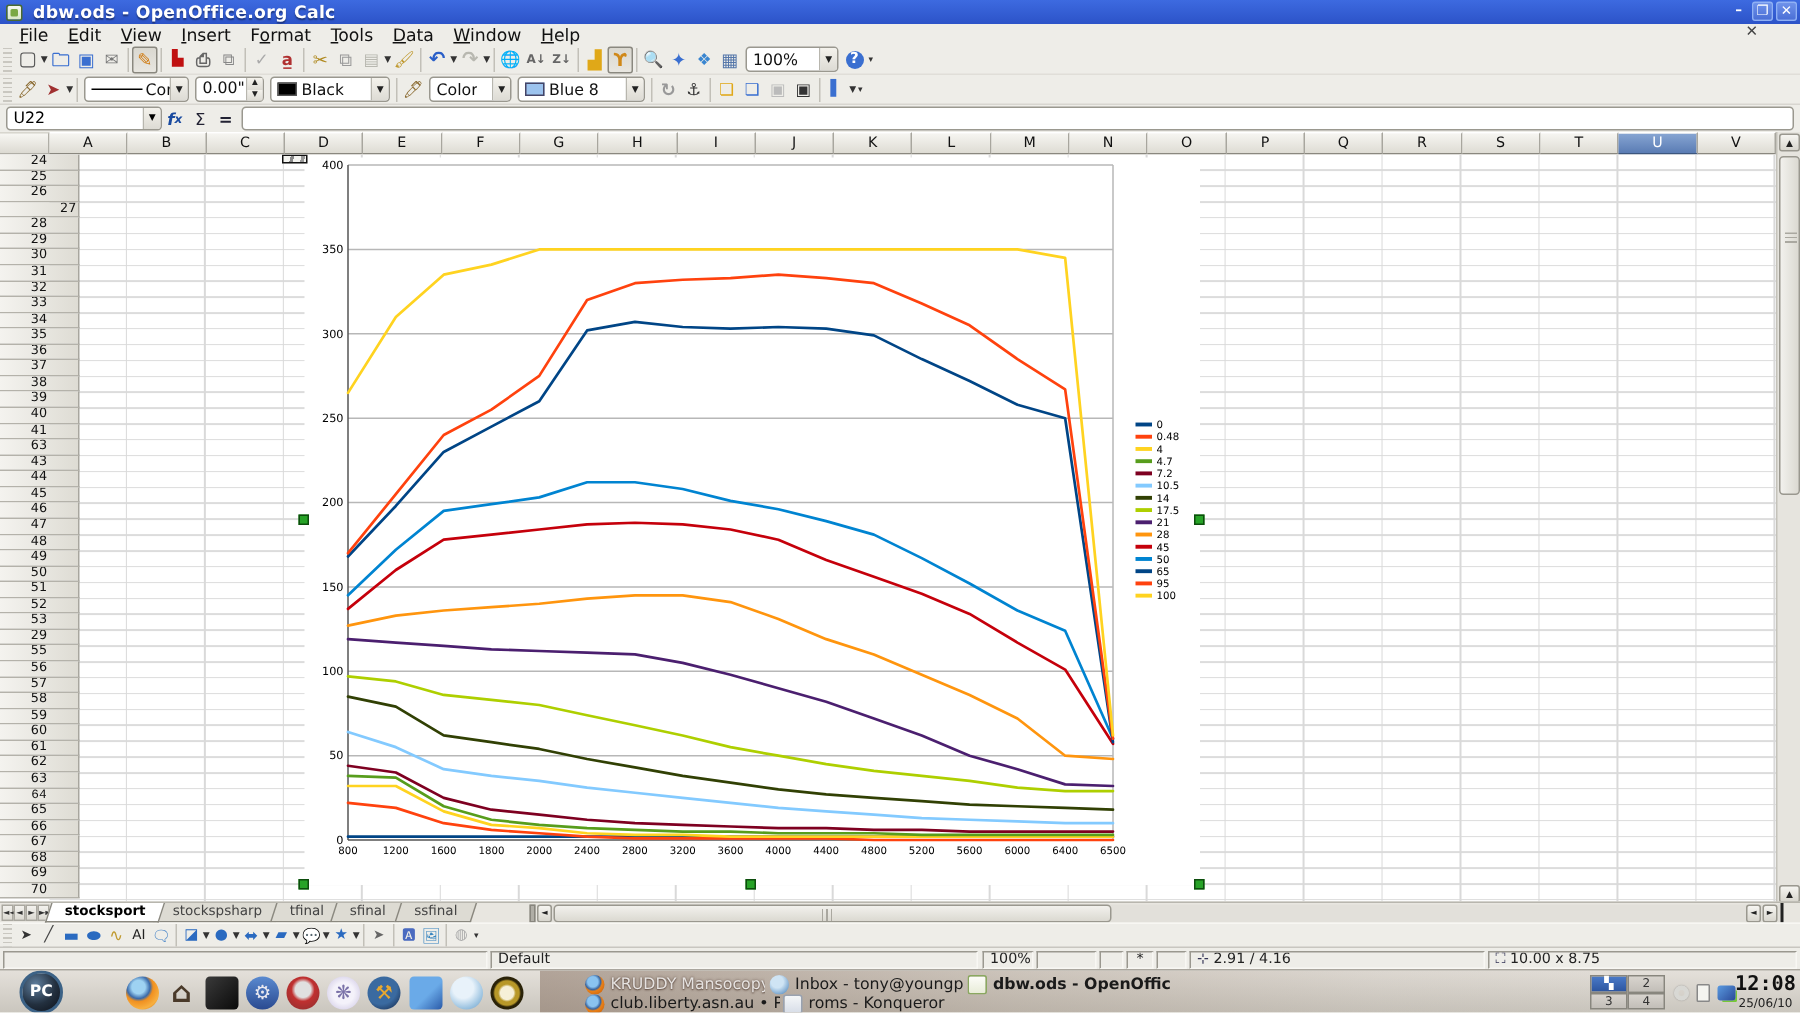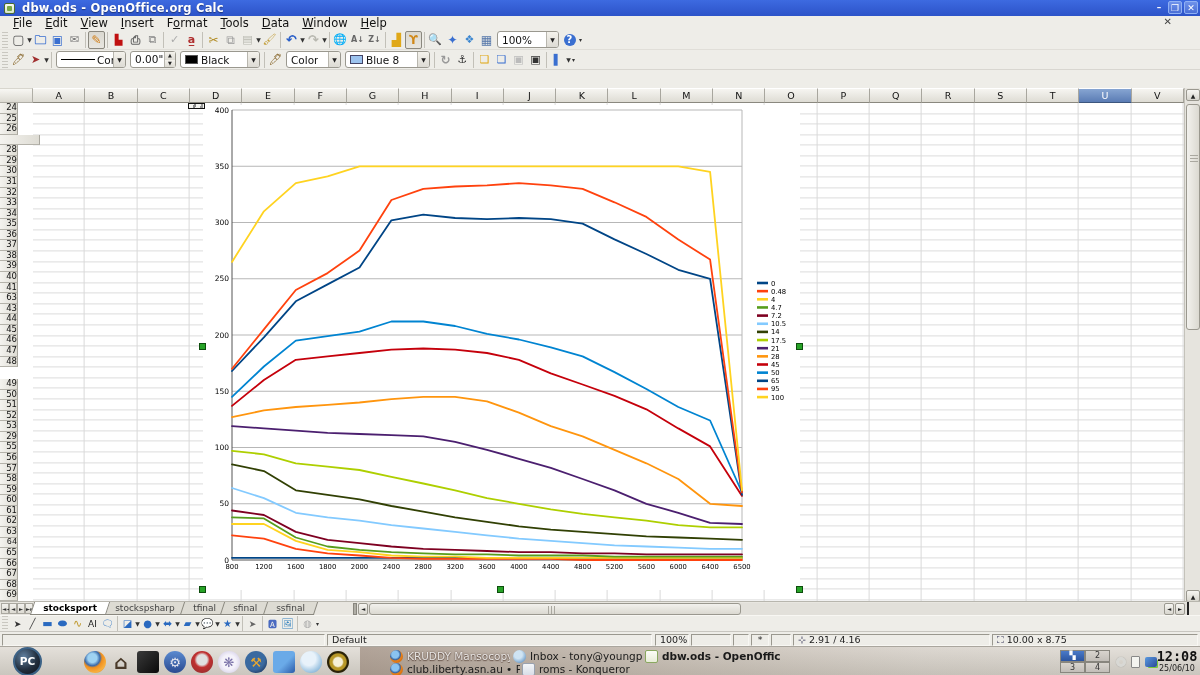--- a/index.html
+++ b/index.html
@@ -60,22 +60,22 @@
   
   .colheaders { position:absolute; left:0; top:88px; width:1184px; height:15px; display:flex; }
   .cornerbox { width:33px; height:15px; background:linear-gradient(#f8f7f3,#dcdad2); border:1px solid #b0aea6; border-left:none; border-top-color:#d8d6ce; }
   .colhdr { width:52.318px; height:15px; background:linear-gradient(#f6f5f1,#dedcd4); border-right:1px solid #a8a69e; border-top:1px solid #fff; border-bottom:1px solid #8a887f;
     font-size:9.5px; text-align:center; line-height:13px; color:#111; flex:0 0 auto; }
   .colhdr.sel { background:linear-gradient(#87a5d2,#5a7cb4); color:#fff; border-bottom-color:#3c567e; }
 
   
   .sheet { position:absolute; left:0; top:103px; width:1184px; height:498px; background:#fff; overflow:hidden; }
   .rowhdrs { position:absolute; left:0; top:0; width:33px; height:498px; }
-  .rowhdr { width:18px; background:linear-gradient(to right,#f4f3ef,#dedcd4); border-right:1px solid #a8a69e; border-bottom:1px solid #b4b2aa;
-    font-size:8.5px; color:#111; text-align:right; overflow:hidden; }
+  .rowhdr { width:53px; background:linear-gradient(to right,#f4f3ef,#dedcd4); border-right:1px solid #a8a69e; border-bottom:1px solid #b4b2aa;
+    font-size:8.5px; color:#111; text-align:center; overflow:hidden; }
   .gridlines { position:absolute; left:33px; top:0; width:1151px; height:498px;
     background-image:
       repeating-linear-gradient(to right, transparent 0px, transparent 51.318px, #d9d9d9 51.318px, #d9d9d9 52.318px),
       repeating-linear-gradient(to bottom, transparent 0px, transparent 9.574px, #dcdcdc 9.574px, #dcdcdc 10.574px);
     background-position:-0.4px 0.4px; }
 
   
   .chartbox { position:absolute; left:203px; top:2px; width:597px; height:485px; background:#fff; }
   .handle { position:absolute; width:7px; height:7px; background:#27a327; border:1px solid #0d4d0d; }
   .blackmark { position:absolute; left:188px; top:103px; width:17px; height:6px; background:#f4f4f0; border:1px solid #111;
@@ -328,20 +328,29 @@
         <span class="g" style="color: rgb(51, 51, 51); font-size: 11px;">▣</span>
       </div>
       <div class="tsep"></div>
       <div class="ticon" data-name="alignment-icon">
         <span class="g" style="color: rgb(58, 111, 208); font-size: 10px;">▌</span>
       </div>
       <div class="tdrop">▼</div>
       <div class="tdrop">▾</div>
     </div>
 
+  <div class="formulabar" data-name="formula-bar">
+    <div class="namebox" data-name="name-box"><span>U22</span>
+      <div class="arrowbox" data-name="name-box-dropdown-icon">▼</div>
+    </div>
+    <div class="fbicon" data-name="function-wizard-icon" style="color:#1a4ba0;font-style:italic;font-weight:bold;">f<span style="font-size:8px;">x</span></div>
+    <div class="fbicon" data-name="sum-icon">Σ</div>
+    <div class="fbicon" data-name="function-icon" style="font-weight:bold;">=</div>
+    <div class="inputline" data-name="formula-input"></div>
+  </div>
 
   <div class="colheaders" data-name="column-headers" id="colheaders">
     <div class="cornerbox" data-name="select-all-corner"></div>
   <div class="colhdr" data-name="column-header-A">A</div>
       <div class="colhdr" data-name="column-header-B">B</div>
       <div class="colhdr" data-name="column-header-C">C</div>
       <div class="colhdr" data-name="column-header-D">D</div>
       <div class="colhdr" data-name="column-header-E">E</div>
       <div class="colhdr" data-name="column-header-F">F</div>
       <div class="colhdr" data-name="column-header-G">G</div>
@@ -383,21 +392,21 @@
         <div class="rowhdr" data-name="row-header-39" style="height: 10.574px; line-height: 9.5px;">39</div>
         <div class="rowhdr" data-name="row-header-40" style="height: 10.574px; line-height: 9.5px;">40</div>
         <div class="rowhdr" data-name="row-header-41" style="height: 10.574px; line-height: 9.5px;">41</div>
         <div class="rowhdr" data-name="row-header-42" style="height: 10.574px; line-height: 9.5px;">63</div>
         <div class="rowhdr" data-name="row-header-43" style="height: 10.574px; line-height: 9.5px;">43</div>
         <div class="rowhdr" data-name="row-header-44" style="height: 10.574px; line-height: 9.5px;">44</div>
         <div class="rowhdr" data-name="row-header-45" style="height: 10.574px; line-height: 9.5px;">45</div>
         <div class="rowhdr" data-name="row-header-46" style="height: 10.574px; line-height: 9.5px;">46</div>
         <div class="rowhdr" data-name="row-header-47" style="height: 10.574px; line-height: 9.5px;">47</div>
         <div class="rowhdr" data-name="row-header-48" style="height: 10.574px; line-height: 9.5px;">48</div>
-        <div class="rowhdr" data-name="row-header-49" style="height: 10.574px; line-height: 9.5px; margin-top: 12px;">49</div>
+        <div class="rowhdr" data-name="row-header-49" style="height: 10.574px; line-height: 9.5px;">49</div>
         <div class="rowhdr" data-name="row-header-50" style="height: 10.574px; line-height: 9.5px;">50</div>
         <div class="rowhdr" data-name="row-header-51" style="height: 10.574px; line-height: 9.5px;">51</div>
         <div class="rowhdr" data-name="row-header-52" style="height: 10.574px; line-height: 9.5px;">52</div>
         <div class="rowhdr" data-name="row-header-53" style="height: 10.574px; line-height: 9.5px;">53</div>
         <div class="rowhdr" data-name="row-header-54" style="height: 10.574px; line-height: 9.5px;">29</div>
         <div class="rowhdr" data-name="row-header-55" style="height: 10.574px; line-height: 9.5px;">55</div>
         <div class="rowhdr" data-name="row-header-56" style="height: 10.574px; line-height: 9.5px;">56</div>
         <div class="rowhdr" data-name="row-header-57" style="height: 10.574px; line-height: 9.5px;">57</div>
         <div class="rowhdr" data-name="row-header-58" style="height: 10.574px; line-height: 9.5px;">58</div>
         <div class="rowhdr" data-name="row-header-59" style="height: 10.574px; line-height: 9.5px;">59</div>

